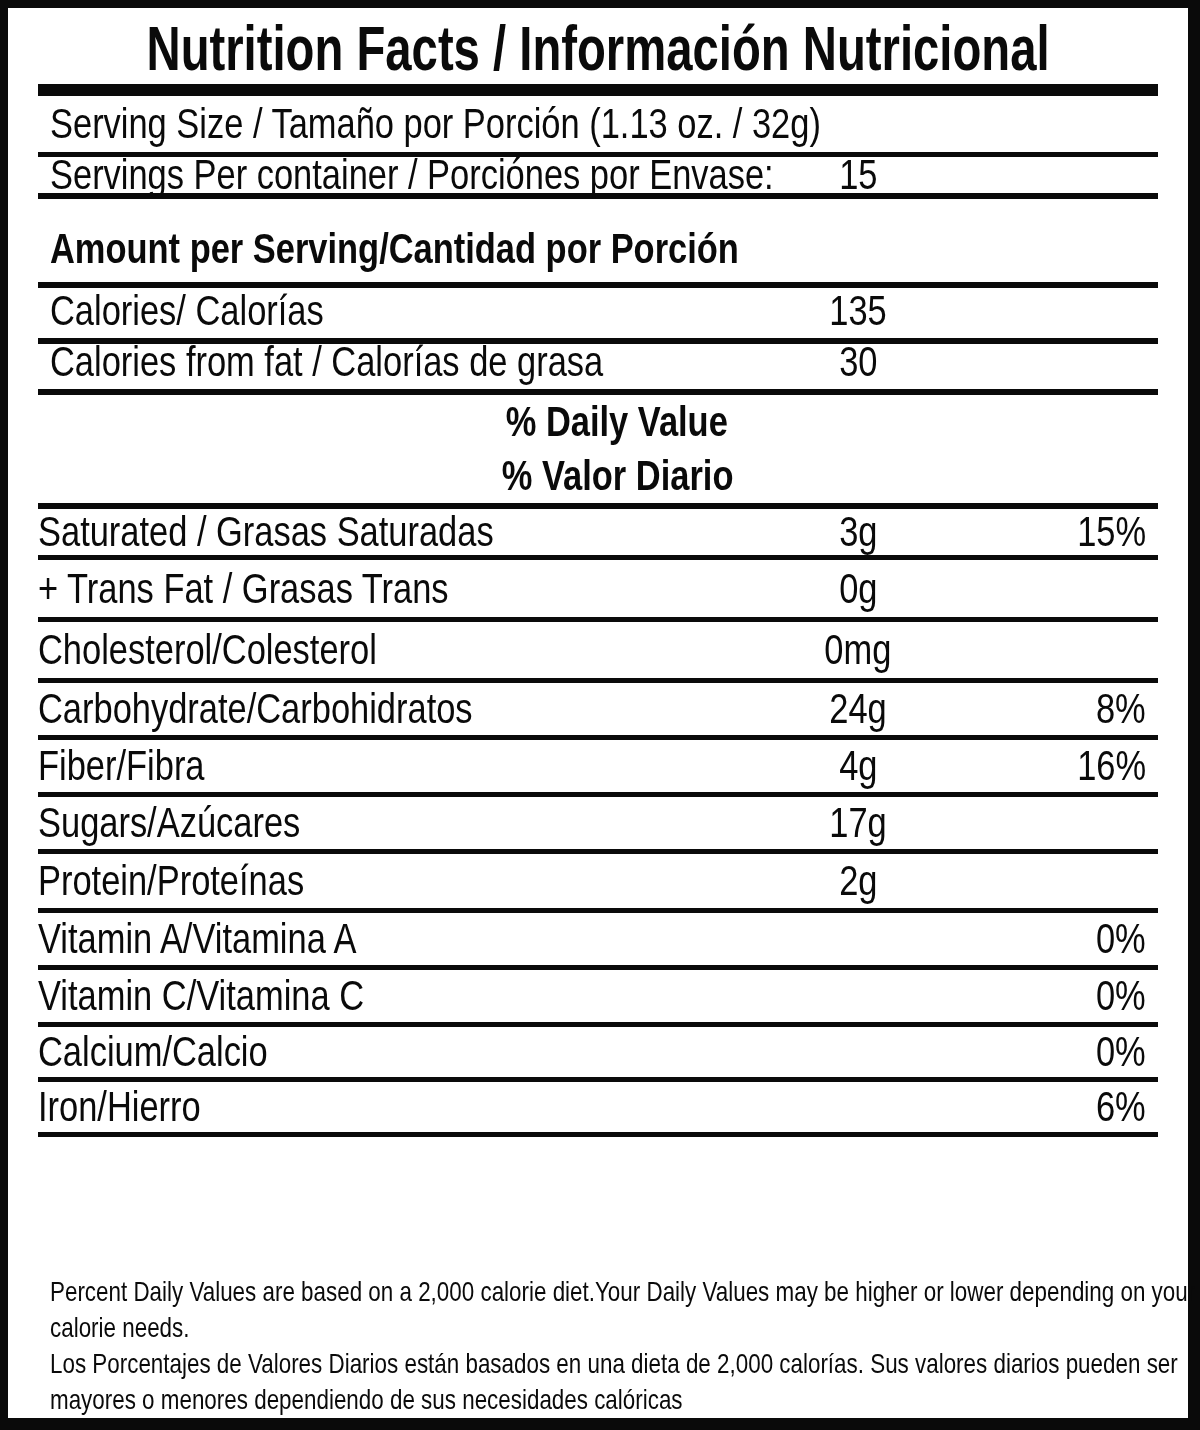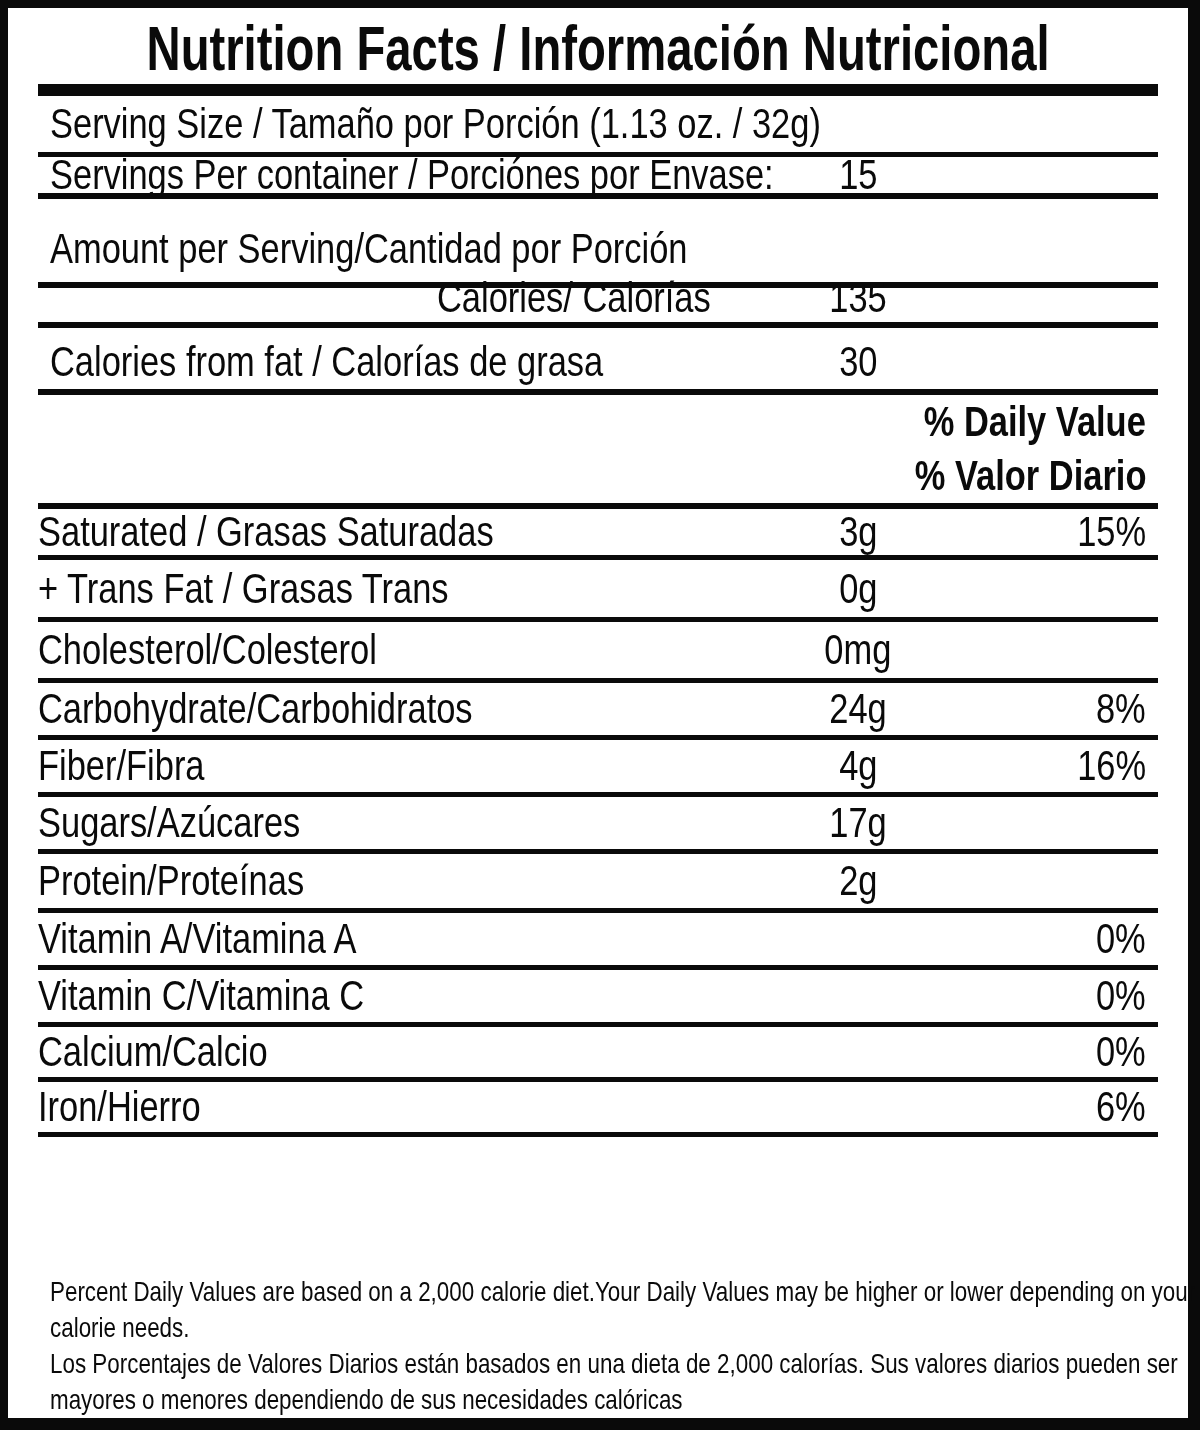--- a/index.html
+++ b/index.html
@@ -38,26 +38,26 @@
   .amt{position:absolute;left:628px;width:384px;text-align:center;}
   .pct{position:absolute;right:0;width:300px;text-align:right;padding-right:12px;box-sizing:border-box;}
 
   .title-row{top:8px;height:80px;justify-content:center;font-size:63px;font-weight:bold;}
   .title-row .title{display:inline-block;white-space:nowrap;transform:scaleX(0.75);transform-origin:50% 50%;}
 
   .thickbar{position:absolute;left:38px;top:84px;width:1120px;height:12px;background:var(--ink);}
 
   .r-serving     {top:96px; height:61px;border-bottom:5px solid var(--ink);}
   .r-servingsper {top:157px;height:42px;border-bottom:6px solid var(--ink);}
-  .r-amounthdr   {top:216px;height:72px;border-bottom:6px solid var(--ink);font-weight:normal;}
-  .r-calories    {top:274px;height:54px;border-bottom:6px solid var(--ink);justify-content:center;}
+  .r-amounthdr   {top:216px;height:72px;border-bottom:6px solid var(--ink);font-weight:bold;}
+  .r-calories    {top:283px;height:61px;border-bottom:6px solid var(--ink);}
   .r-calfat      {top:335px;height:60px;border-bottom:6px solid var(--ink);}
   .r-dvheader{
     top:395px;height:114px;border-bottom:6px solid var(--ink);
-    flex-direction:column;justify-content:center;align-items:flex-end;
+    flex-direction:column;justify-content:center;align-items:center;
     font-weight:bold;
   }
   .dvline{text-align:right;padding-right:12px;line-height:54px;}
 
   #nutrient-rows{position:absolute;left:38px;top:509px;width:1120px;}
   .n-row{
     position:relative;display:flex;align-items:center;
     box-sizing:border-box;width:100%;
     border-bottom:5px solid var(--ink);
     font-size:42px;

